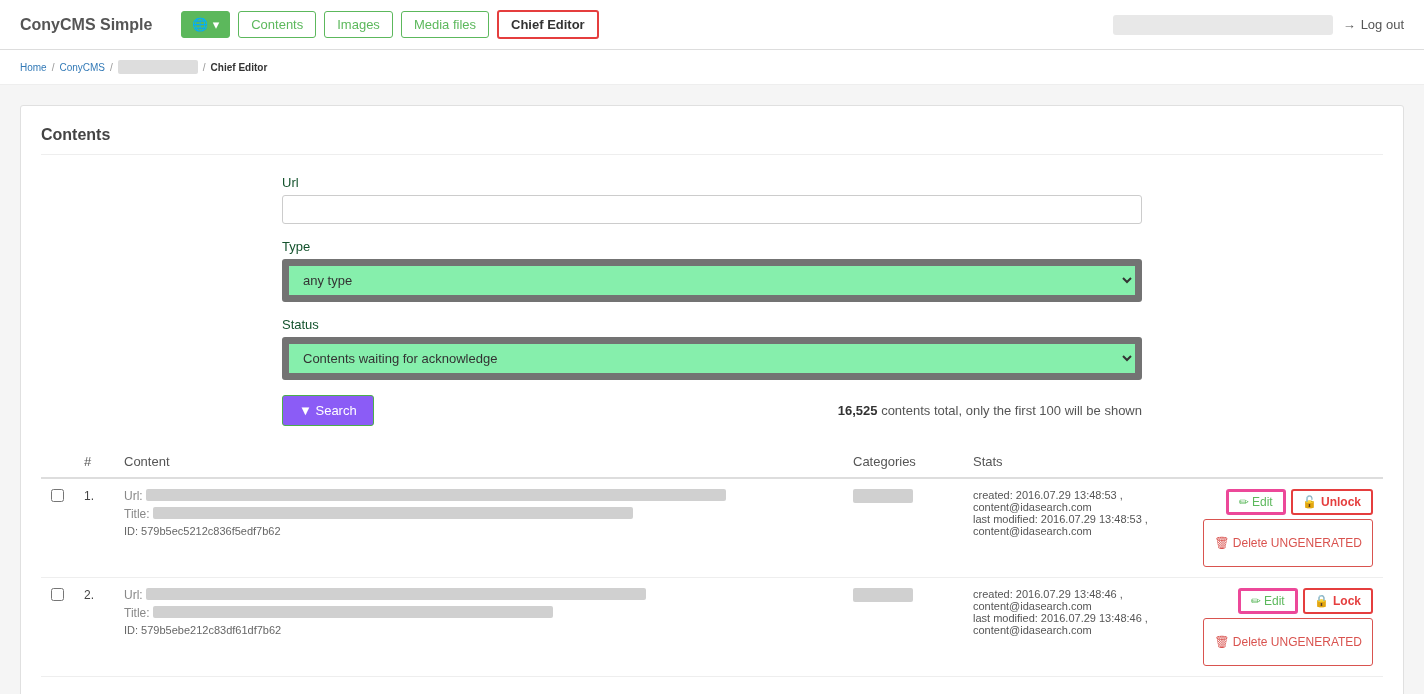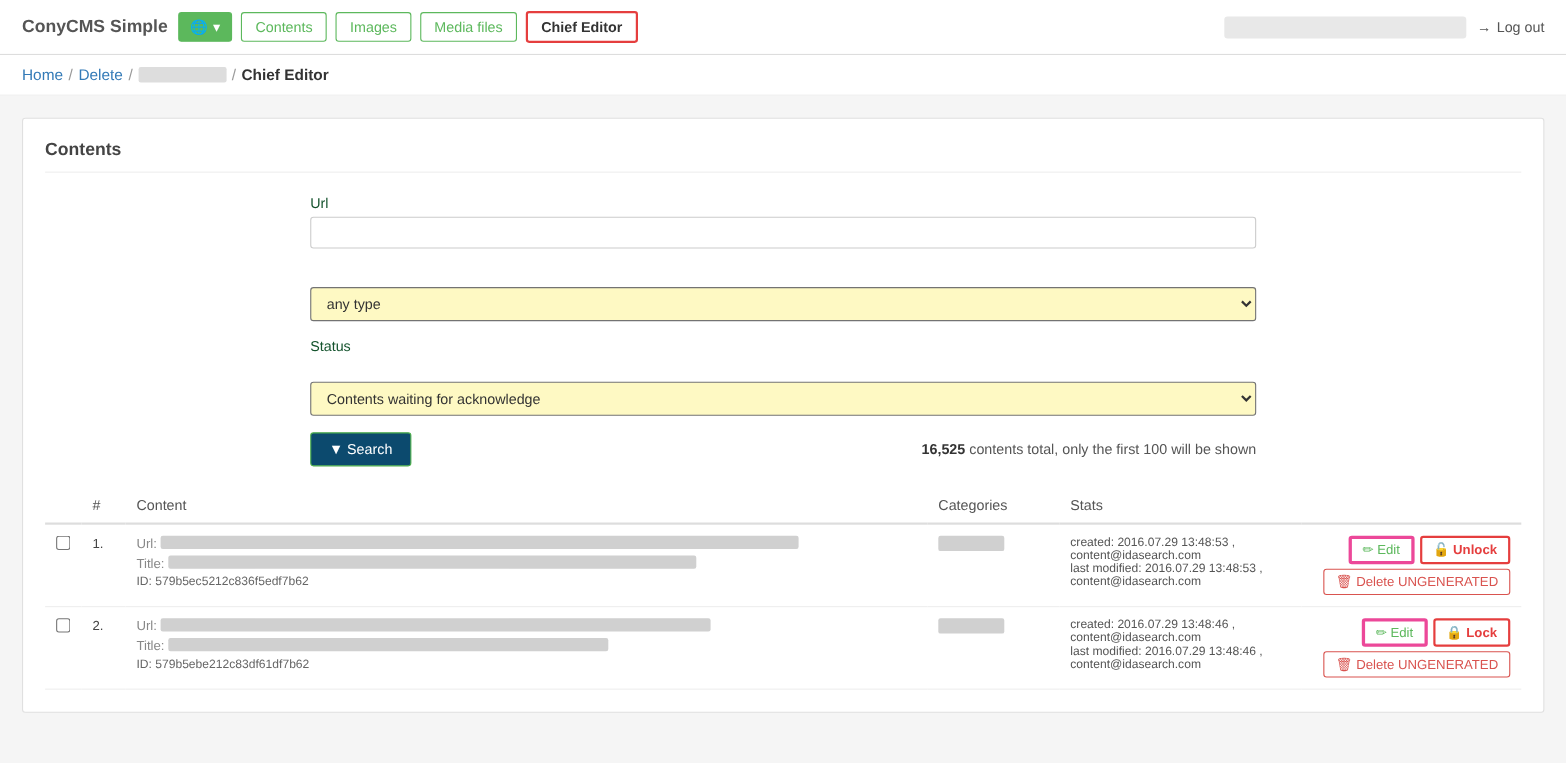--- a/index.html
+++ b/index.html
@@ -16,21 +16,21 @@
     }
     .header-left {
       display: flex;
       align-items: center;
       gap: 8px;
     }
     .app-title {
       font-size: 16px;
       font-weight: bold;
       color: #555;
-      margin-right: 2px;
+      margin-right: 21px;
     }
     .nav-btn {
       border: 1px solid #5cb85c;
       color: #5cb85c;
       background: #fff;
       padding: 5px 12px;
       border-radius: 3px;
       cursor: pointer;
       font-size: 13px;
     }
@@ -72,21 +72,21 @@
       cursor: pointer;
       font-size: 13px;
       display: flex;
       align-items: center;
       gap: 5px;
     }
 
     
     .breadcrumb {
       padding: 10px 20px;
-      font-size: 14px;
+      font-size: 10px;
       color: #555;
       background: #fff;
       border-bottom: 1px solid #eee;
       display: flex;
       align-items: center;
       gap: 5px;
       text-align: center;
     }
     .breadcrumb a { color: #337ab7; text-decoration: none; }
     .breadcrumb-sep { color: #999; }
@@ -136,38 +136,37 @@
       width: 100%;
       padding: 6px 10px;
       border: 1px solid #ccc;
       border-radius: 3px;
       font-size: 13px;
       color: #333;
     }
     .form-select {
       width: 100%;
       padding: 6px 10px;
-      border: 1px solid #737373;
+      border: 7px solid #737373;
       border-radius: 3px;
       font-size: 13px;
       color: #333;
-      background: #fef9c3;
+      background: #86efac;
       appearance: auto;
-      margin-top: 20px;
     }
 
     .search-row {
       display: flex;
       align-items: center;
       justify-content: space-between;
       margin-top: 15px;
       margin-bottom: 20px;
     }
     .search-btn {
-      background: #0c4a6e;
+      background: #8b5cf6;
       color: #fff;
       border: 1px solid #4cae4c;
       padding: 7px 16px;
       border-radius: 3px;
       cursor: pointer;
       font-size: 13px;
       display: flex;
       align-items: center;
       gap: 5px;
     }
@@ -254,21 +253,21 @@
       padding: 3px 10px;
       border-radius: 3px;
       cursor: pointer;
       font-size: 12px;
       font-weight: bold;
     }
     .btn-delete {
       background: #fff;
       border: 1px solid #d9534f;
       color: #d9534f;
-      padding: 4px 10px;
+      padding: 16px 10px;
       border-radius: 3px;
       cursor: pointer;
       font-size: 12px;
     }
     .content-id { color: #666; font-size: 11px; margin-top: 4px; }
     .content-label { color: #888; font-size: 12px; }
   </style>
 </head>
 <body>
 
@@ -289,37 +288,38 @@
     <button class="logout-btn">
       <span>→</span>
       <span>Log out</span>
     </button>
   </div>
 </div>
 
 <div class="breadcrumb">
   <a href="#">Home</a>
   <span class="breadcrumb-sep">/</span>
-  <a href="#">Delete</a>
+  <a href="#">ConyCMS</a>
   <span class="breadcrumb-sep">/</span>
   <span class="breadcrumb-blurred"></span>
   <span class="breadcrumb-sep">/</span>
   <span class="breadcrumb-current">Chief Editor</span>
 </div>
 
 <div class="main">
   <div class="section-box">
     <div class="section-title">Contents</div>
 
     <div class="filter-form">
       <div class="form-group">
         <label class="form-label">Url</label>
         <input class="form-input" type="text" style="">
       </div>
       <div class="form-group">
+        <label class="form-label">Type</label>
         <select class="form-select">
           <option>any type</option>
           <option>article</option>
           <option>page</option>
           <option>news</option>
         </select>
       </div>
       <div class="form-group">
         <label class="form-label">Status</label>
         <select class="form-select">

